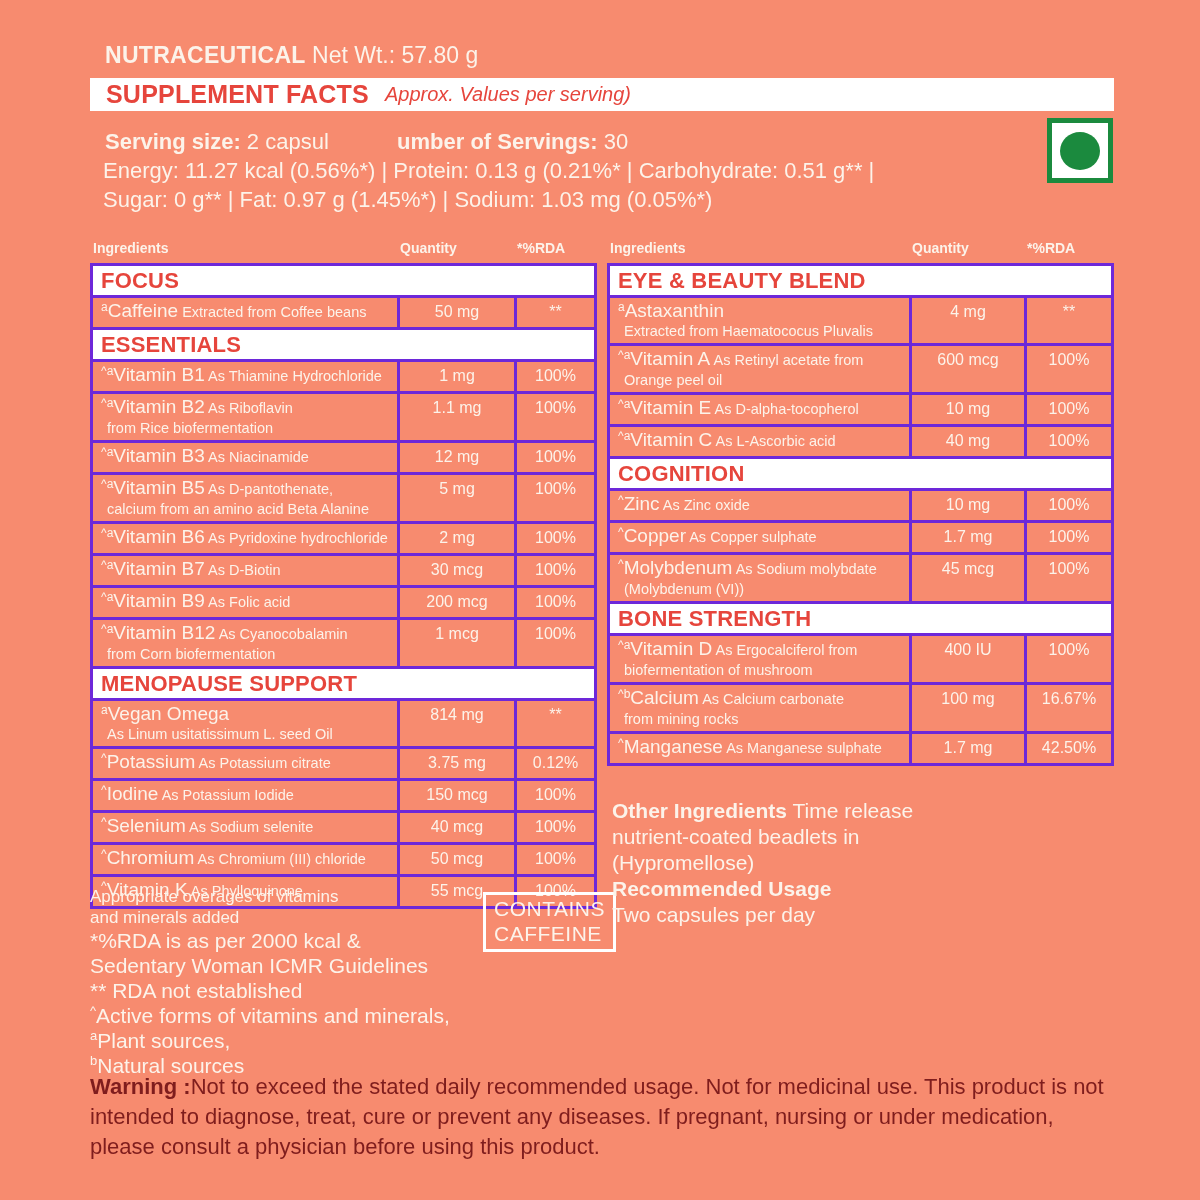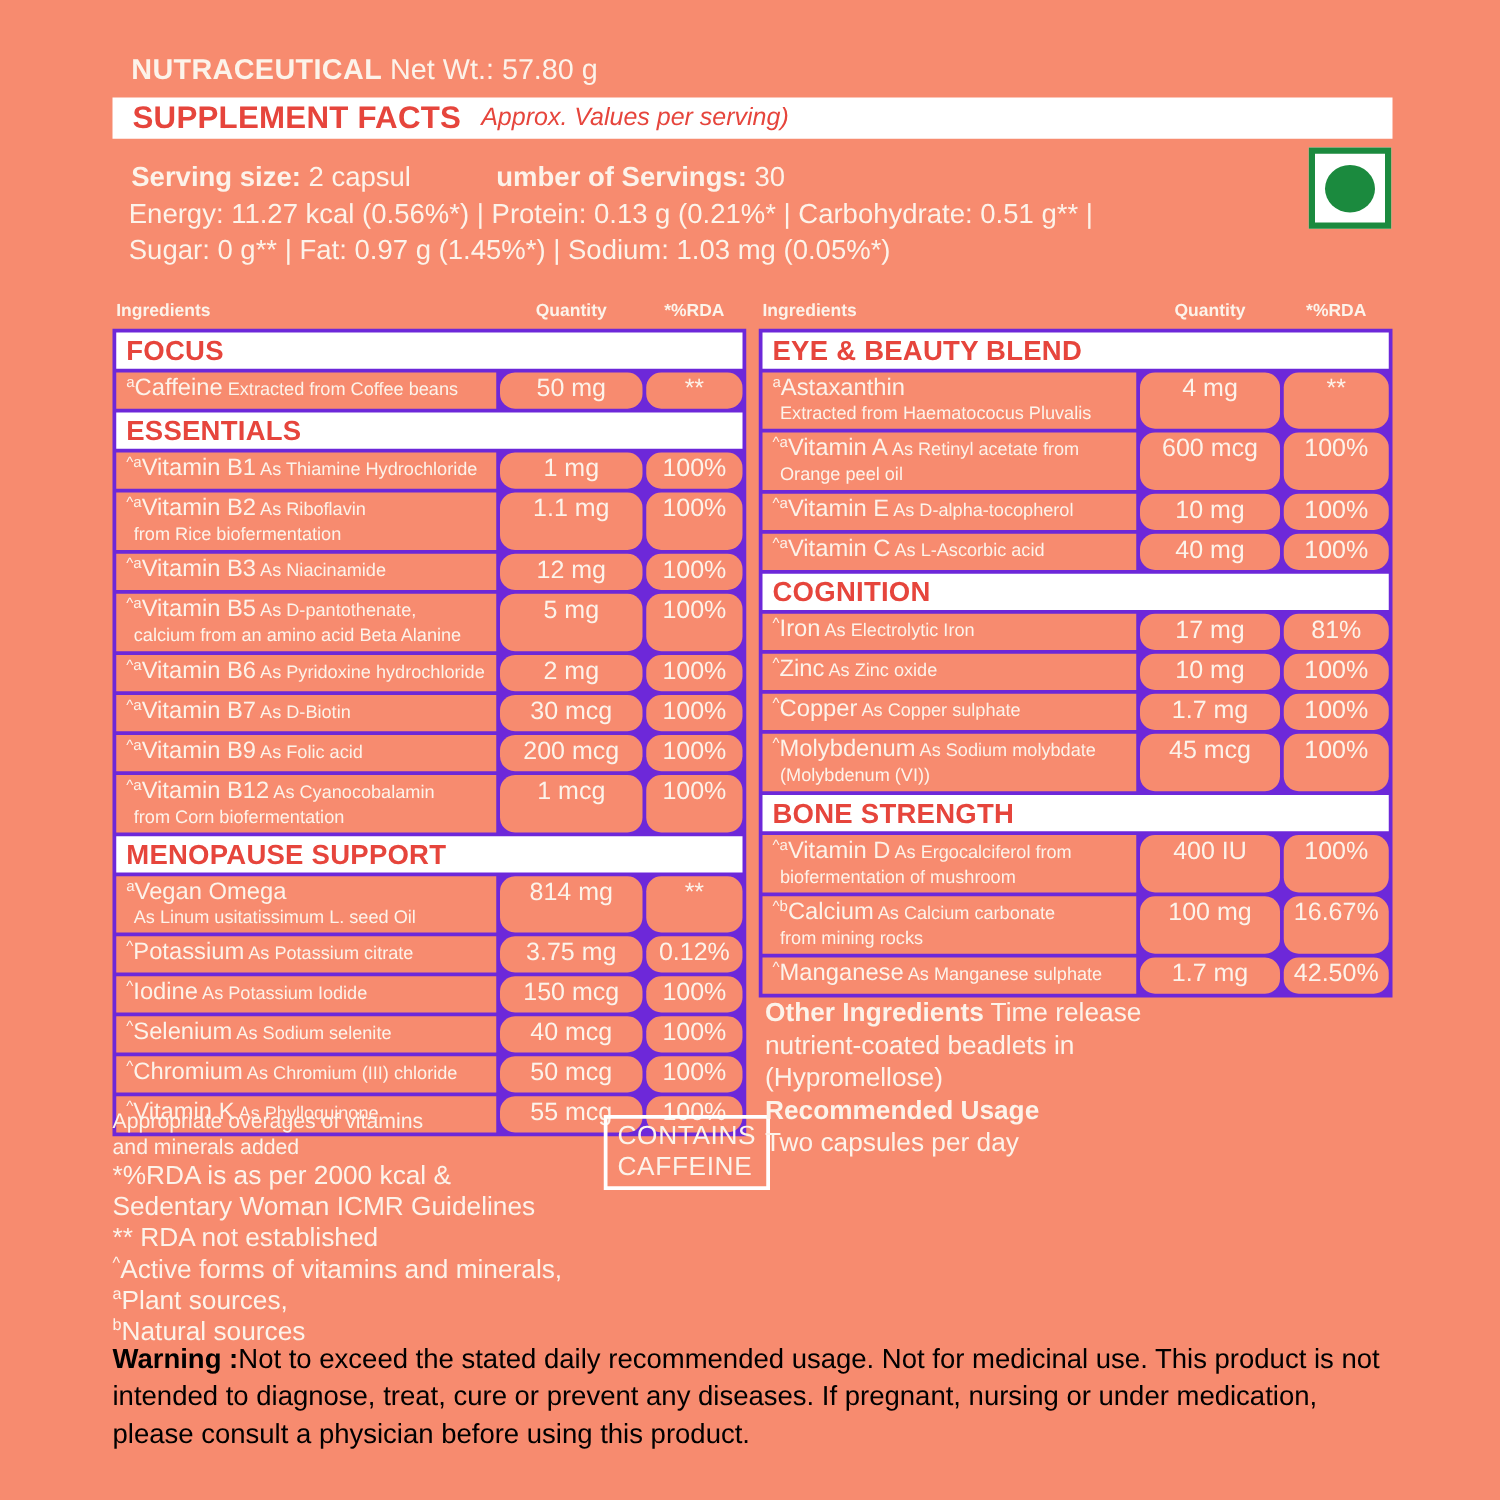--- a/index.html
+++ b/index.html
@@ -25,46 +25,46 @@
   .veg-mark{position:absolute;left:1047px;top:118px;width:66px;height:65px;background:#FFFFFF;border:5px solid #1B8A3E;box-sizing:border-box;display:flex;align-items:center;justify-content:center;}
   .veg-dot{width:40px;height:38px;border-radius:50%;background:#1B8A3E;}
 
   .energy{position:absolute;left:103px;top:156px;font-size:22px;line-height:29px;}
 
   
   .tables{position:absolute;left:90px;top:240px;width:1024px;display:grid;grid-template-columns:507px 507px;gap:10px;align-items:start;}
   .thead{display:grid;gap:3px;padding:0 3px;margin-bottom:7px;font-weight:700;font-size:14px;color:#FCF3EA;}
   .grid-l{grid-template-columns:1fr 114px 77px;}
   .grid-r{grid-template-columns:1fr 112px 84px;}
-  .thead .h-qty,.thead .h-rda{text-align:center;}
+  .thead .h-qty,.thead .h-rda{text-align:left;}
   .tbl{background:#6d28d9;padding:3px;display:flex;flex-direction:column;gap:3px;}
   .section-bar{background:#FFFFFF;color:#E6453C;font-weight:800;font-size:22px;line-height:25px;padding:2px 8px;letter-spacing:.2px;}
   .row{display:grid;gap:3px;}
   .cell{background:#F78B6F;color:#FCF3EA;}
   .name-cell{padding:1px 6px 3px 8px;}
   .nm-line{line-height:23px;}
   .nm{font-size:19px;}
   .name-cell sup{font-size:12px;line-height:0;}
   .desc{font-size:14.5px;}
   .desc2{padding-left:6px;line-height:17px;display:block;}
-  .val-cell{display:flex;justify-content:center;align-items:flex-start;font-size:20px;line-height:23px;padding-top:2px;border-radius:12px;}
+  .val-cell{display:flex;justify-content:center;align-items:flex-start;font-size:16px;line-height:23px;padding-top:2px;}
 
   
   .footnotes{position:absolute;left:90px;top:886px;}
   .fn{font-size:21px;line-height:25px;}
   .fn-small{font-size:17px;line-height:21px;}
   .fn sup{font-size:13px;line-height:0;}
 
   .caffeine-box{position:absolute;left:483px;top:892px;border:3px solid #FFFFFF;padding:1px 8px 3px 8px;}
   .caffeine-box div{font-size:21px;line-height:25px;letter-spacing:.5px;}
 
   .other-info{position:absolute;left:612px;top:798px;font-size:21px;line-height:26px;width:480px;}
   .other-info .b{font-weight:700;}
 
-  .warning{position:absolute;left:90px;top:1072px;width:1060px;color:#000000;font-size:22px;line-height:30px;}
+  .warning{position:absolute;left:90px;top:1072px;width:1060px;color:#7f1d1d;font-size:22px;line-height:30px;}
   .warning .b{font-weight:800;}
 </style>
 </head>
 <body>
 
 <div class="canvas">
 
   <div class="top-title">
     <span class="b">NUTRACEUTICAL</span>
     <span>Net Wt.: 57.80 g</span>
@@ -248,27 +248,20 @@
           <div class="row grid-r">
             <div class="cell name-cell">
               <div class="nm-line"><sup>^a</sup><span class="nm">Vitamin C</span><span class="desc"> As L-Ascorbic acid</span></div>
             </div>
             <div class="cell val-cell">40 mg</div>
             <div class="cell val-cell">100%</div>
           </div>
           <div class="section-bar">COGNITION</div>
           <div class="row grid-r">
             <div class="cell name-cell">
-              <div class="nm-line"><sup>^</sup><span class="nm">Iron</span><span class="desc"> As Electrolytic Iron</span></div>
-            </div>
-            <div class="cell val-cell">17 mg</div>
-            <div class="cell val-cell">81%</div>
-          </div>
-          <div class="row grid-r">
-            <div class="cell name-cell">
               <div class="nm-line"><sup>^</sup><span class="nm">Zinc</span><span class="desc"> As Zinc oxide</span></div>
             </div>
             <div class="cell val-cell">10 mg</div>
             <div class="cell val-cell">100%</div>
           </div>
           <div class="row grid-r">
             <div class="cell name-cell">
               <div class="nm-line"><sup>^</sup><span class="nm">Copper</span><span class="desc"> As Copper sulphate</span></div>
             </div>
             <div class="cell val-cell">1.7 mg</div>

